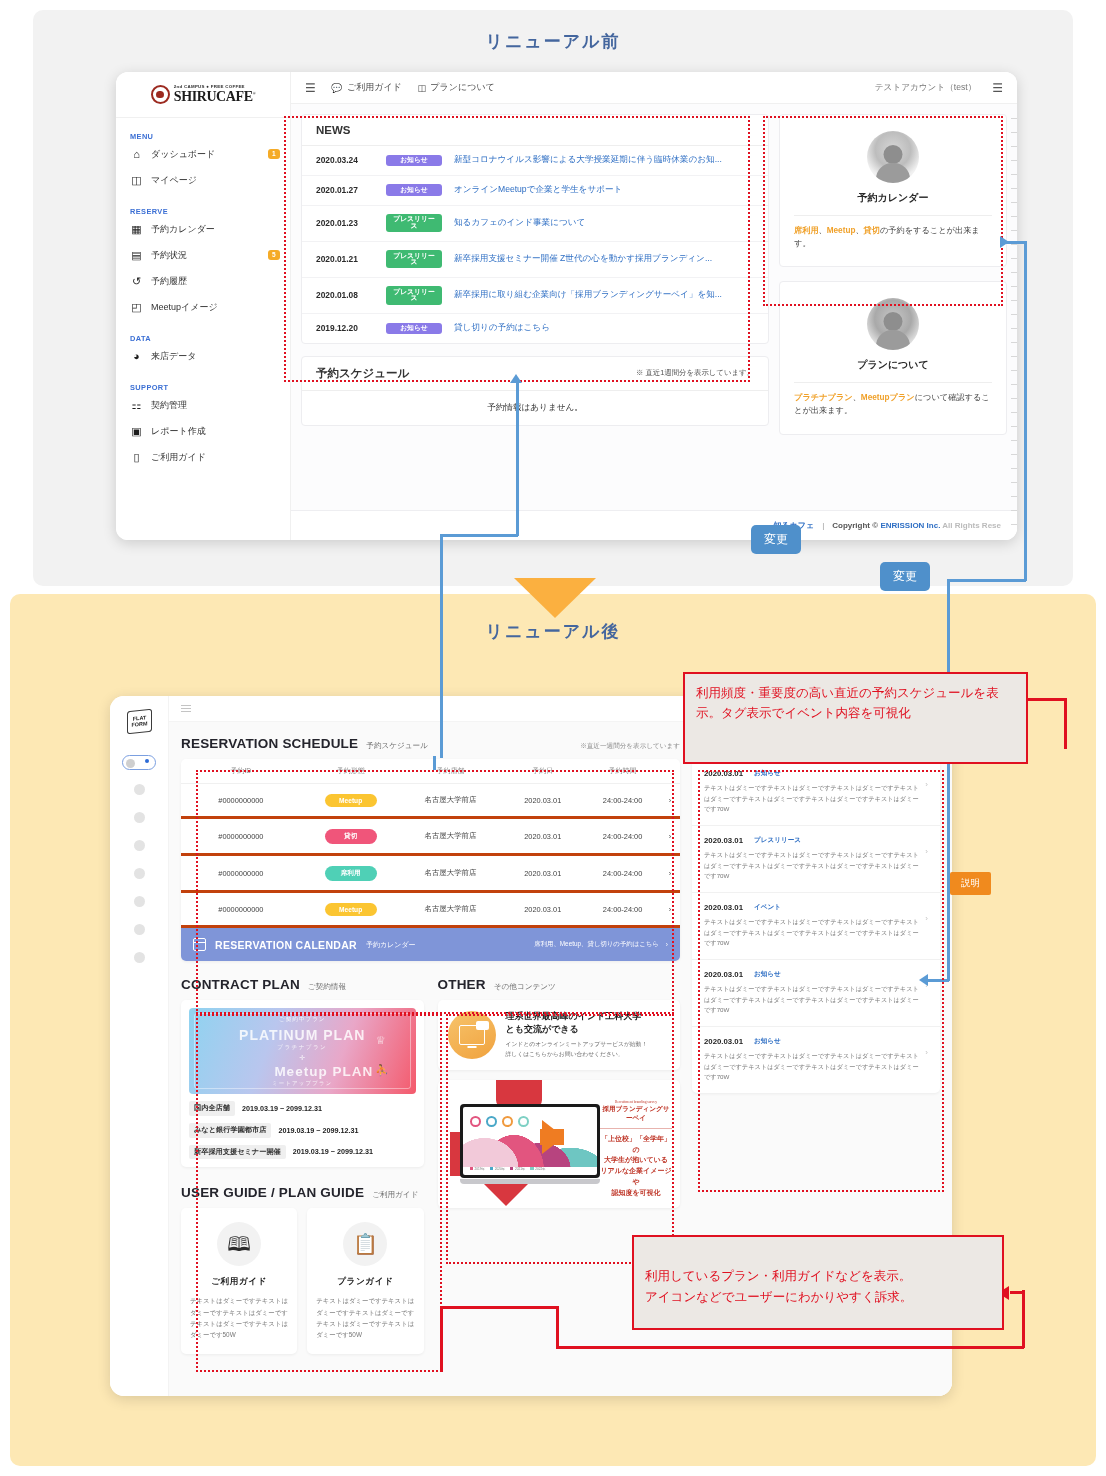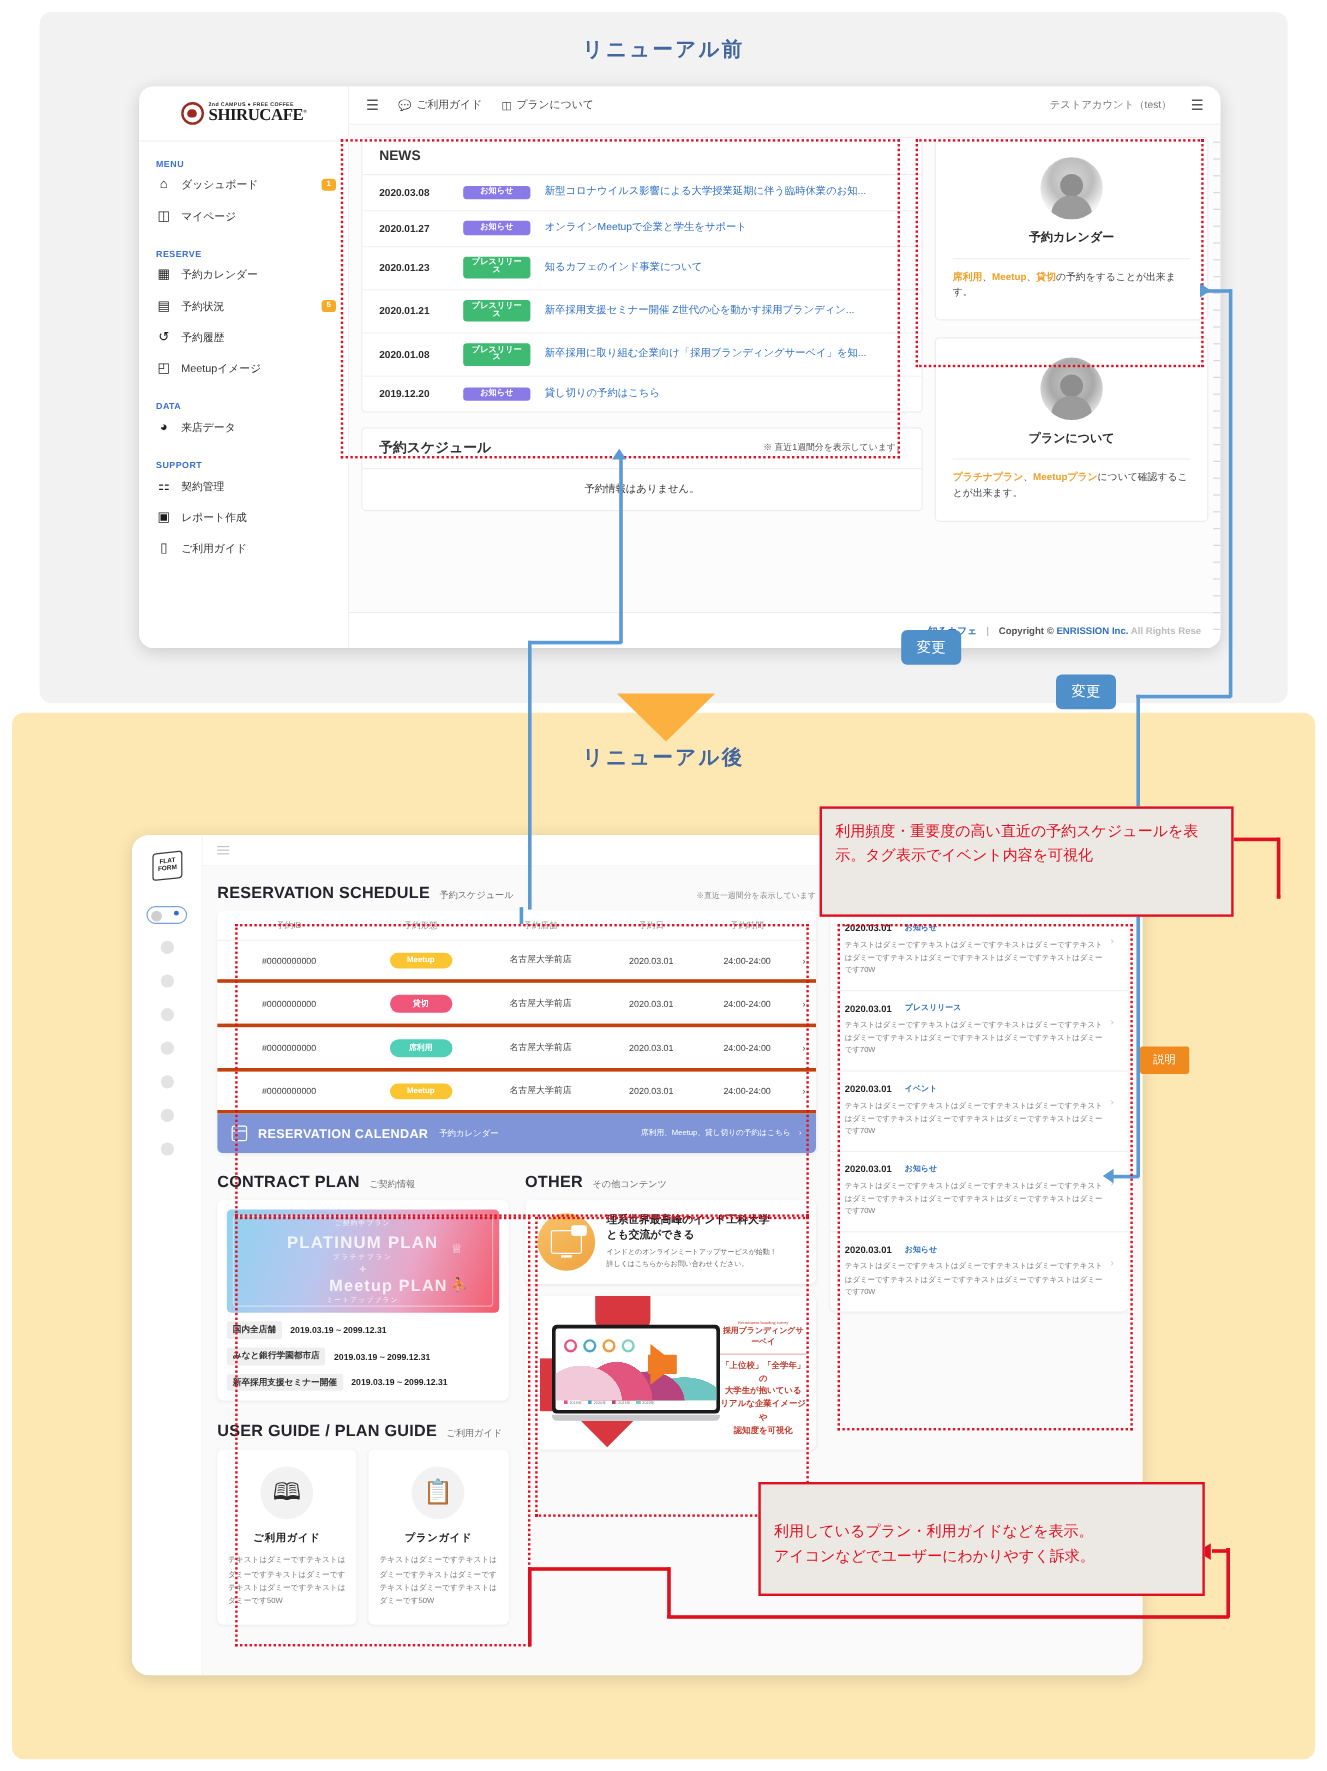--- a/index.html
+++ b/index.html
@@ -461,21 +461,21 @@
 
     <div class="t-body">
       <div class="t-left">
 
         <div class="card" style="margin-bottom:12px;">
           <div class="card-h">
             <span>NEWS</span>
           </div>
           <div>
             <div class="news-row">
-              <span class="nr-date">2020.03.08</span>
+              <span class="nr-date">2020.03.24</span>
               <span class="tag tag-info">お知らせ</span>
               <span class="nr-title">新型コロナウイルス影響による大学授業延期に伴う臨時休業のお知...</span>
             </div>
             <div class="news-row">
               <span class="nr-date">2020.01.27</span>
               <span class="tag tag-info">お知らせ</span>
               <span class="nr-title">オンラインMeetupで企業と学生をサポート</span>
             </div>
             <div class="news-row">
               <span class="nr-date">2020.01.23</span>

